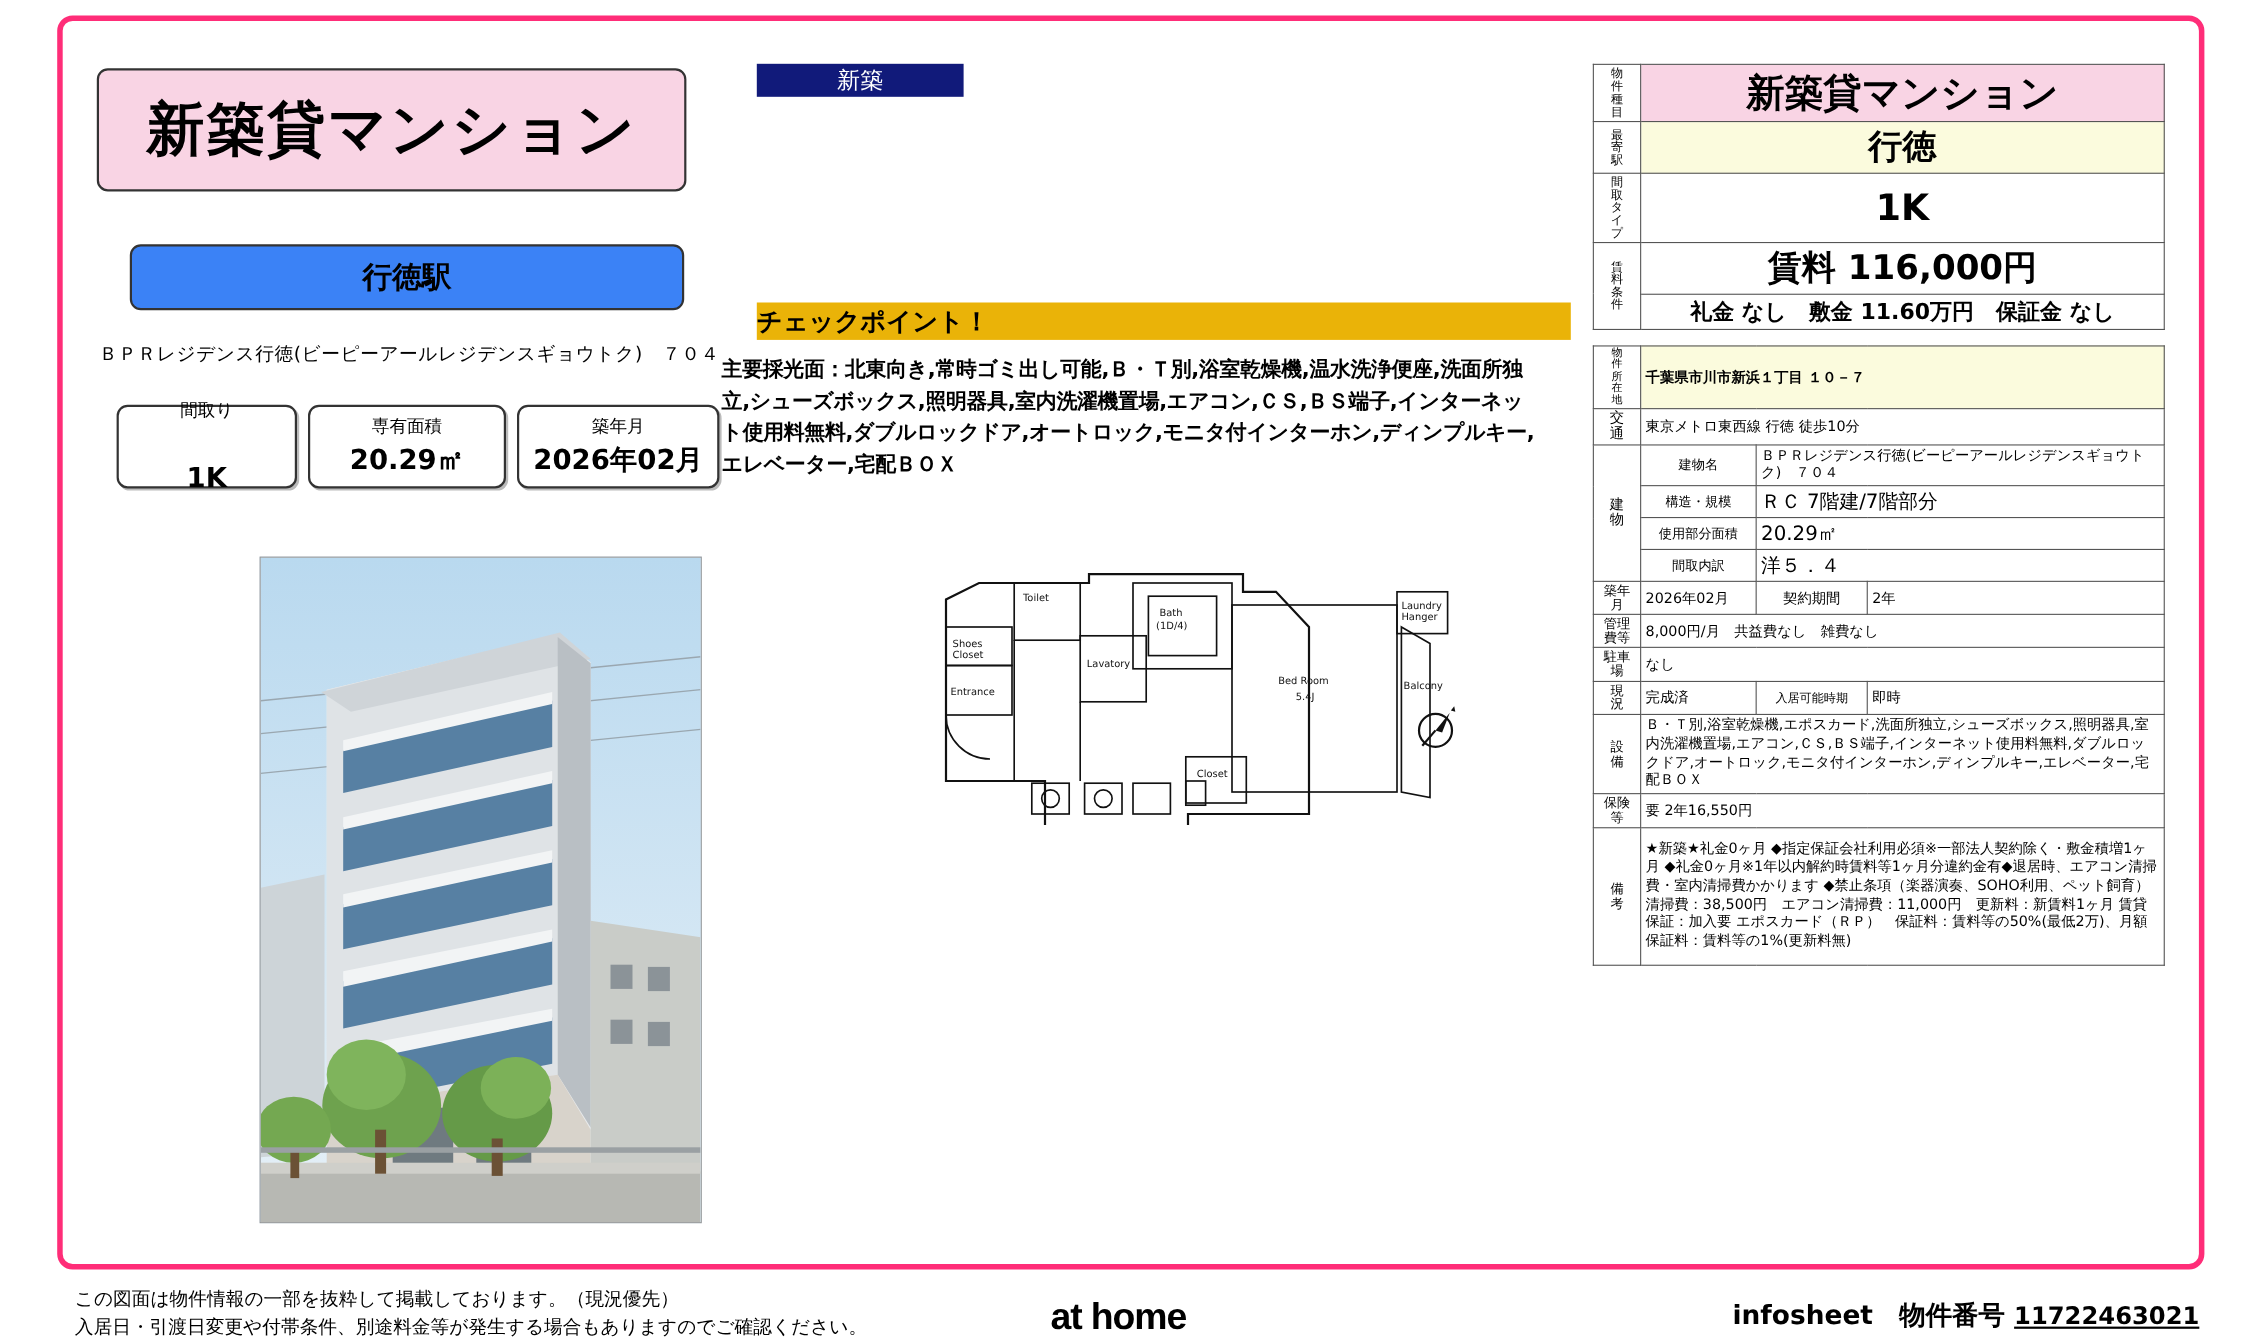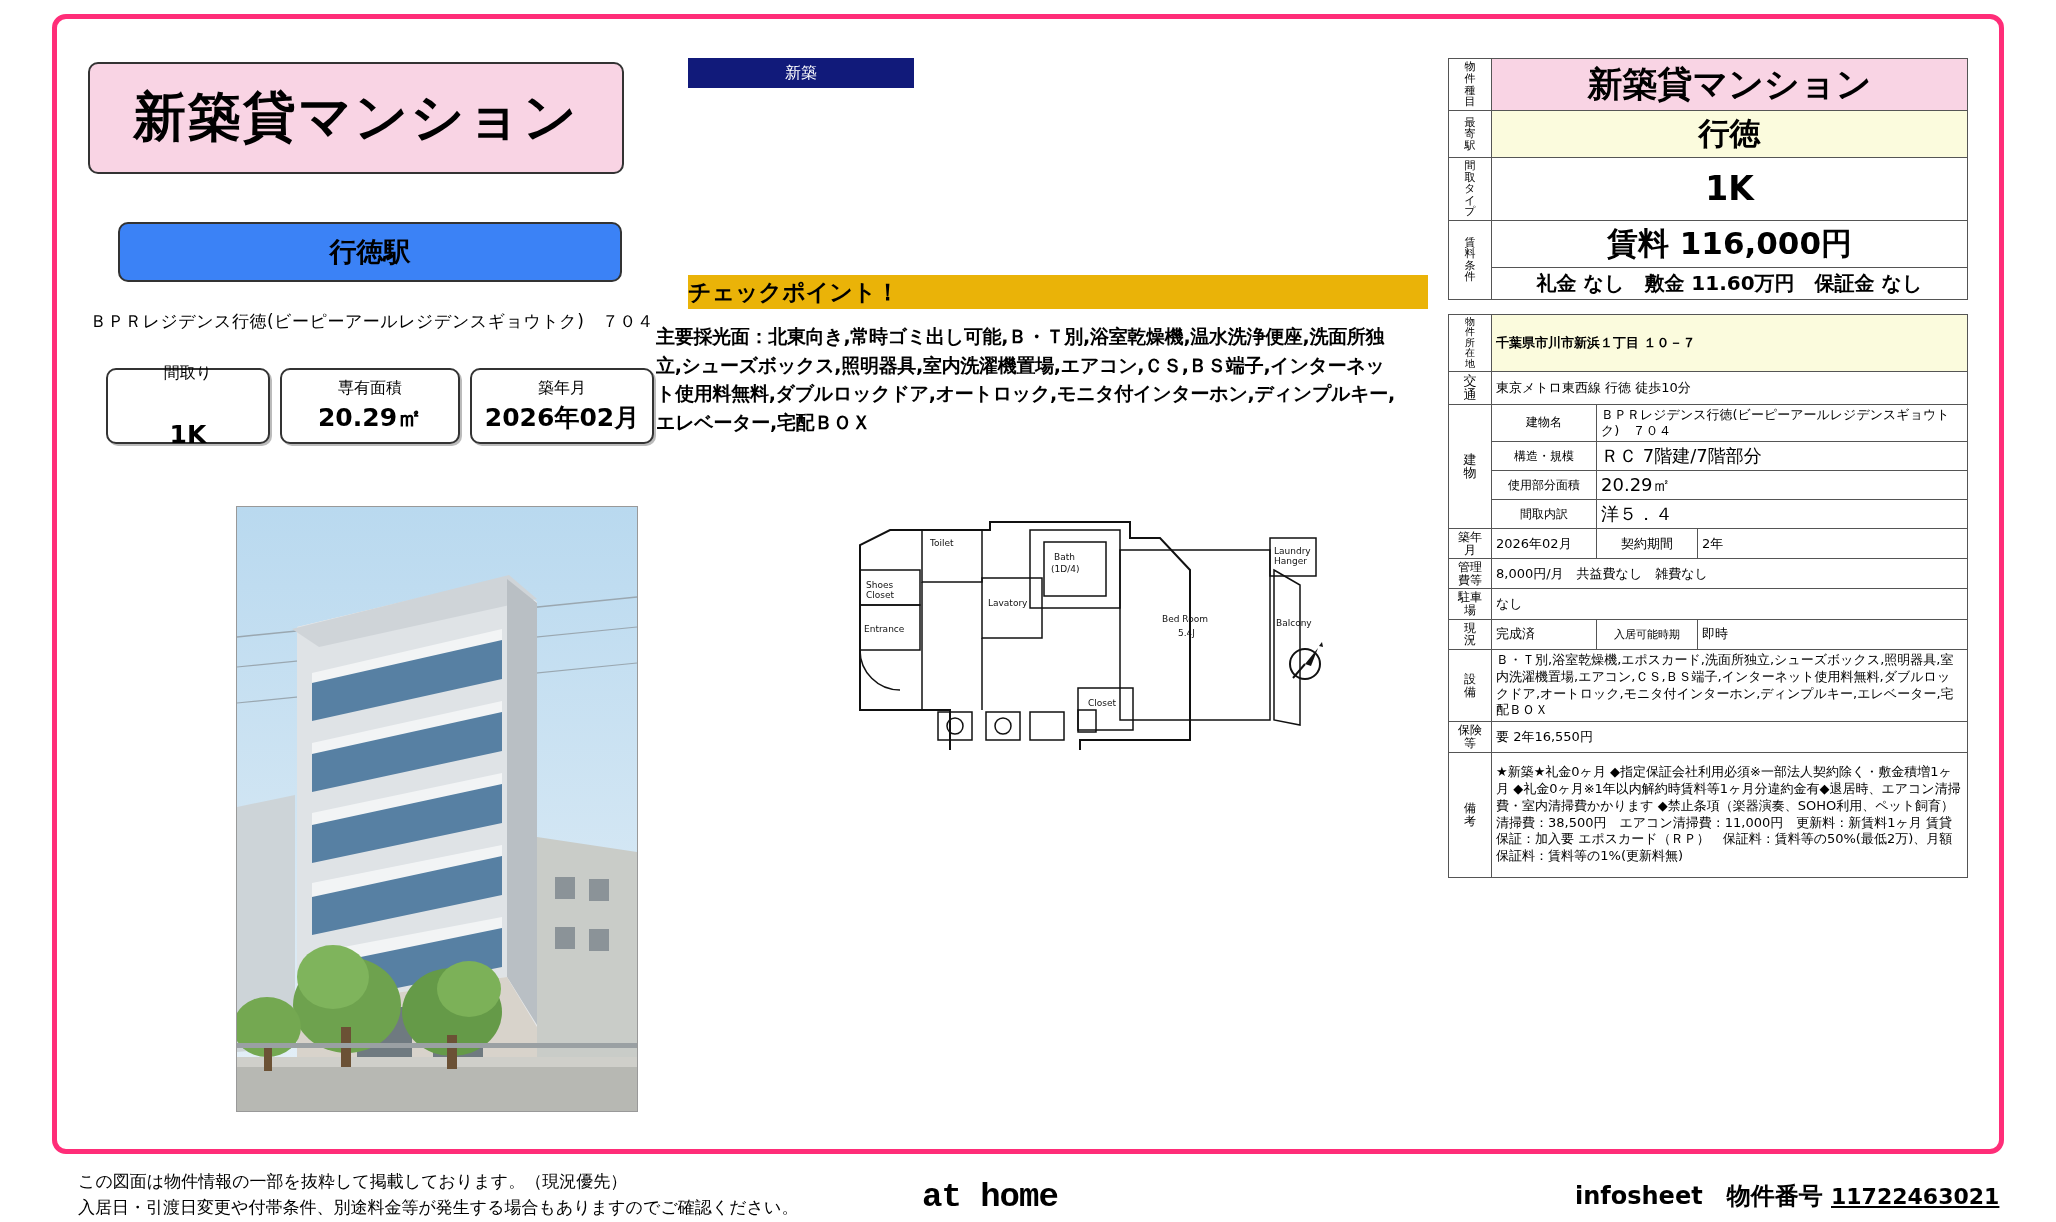--- a/index.html
+++ b/index.html
@@ -53,23 +53,23 @@
   #sc1{left:174px;width:176px;}
   #sc2{left:364px;width:180px;}
 
   .photo{
     position:absolute;left:236px;top:506px;width:400px;height:604px;
     border:1px solid #999;overflow:hidden;background:#cfe3f2;
   }
 
   
   .new-badge{
-    position:absolute;left:688px;top:58px;width:226px;height:30px;
+    position:absolute;left:688px;top:58px;width:188px;height:30px;
     background:#111a7a;color:#fff;display:flex;align-items:center;justify-content:center;
-    font-size:16px;font-family:"DejaVu Sans",sans-serif;
+    font-size:21px;font-family:"DejaVu Sans",sans-serif;
   }
   .checkpoint-title{
     position:absolute;left:688px;top:275px;width:740px;height:34px;
     background:#eab308;display:flex;align-items:center;
     font-size:23px;font-weight:bold;font-family:"DejaVu Sans",sans-serif;
   }
   .checkpoint-body{
     position:absolute;left:656px;top:322px;width:740px;
     font-size:19px;line-height:1.5;font-family:"DejaVu Sans",sans-serif;
     font-weight:bold;letter-spacing:-0.3px;
@@ -99,27 +99,27 @@
   .access-cell{font-size:17px;padding:8px;background:#fff;}
 
   .sub td{font-size:13px;}
   .sub .k{width:96px;text-align:center;background:#fff;font-size:12px;}
   .sub .v{font-size:15px;}
   .tiny{font-size:11px;line-height:1.25;}
   .note{font-size:11.5px;line-height:1.3;padding:5px 6px;}
 
   
   .footer-left{
-    position:absolute;left:78px;top:1168px;width:900px;
+    position:absolute;left:68px;top:1168px;width:900px;
     font-size:17px;line-height:1.55;font-family:"DejaVu Sans",sans-serif;
   }
   .athome{
-    position:absolute;left:922px;top:1178px;
+    position:absolute;left:955px;top:1178px;
     font-size:34px;font-weight:bold;letter-spacing:-1px;
-    font-family:Liberation Mono, monospace;
+    font-family:Liberation Sans, sans-serif;
   }
   .infosheet{
     position:absolute;left:1575px;top:1180px;
     font-size:24px;font-weight:bold;font-family:"DejaVu Sans",sans-serif;
   }
   .infosheet .num{text-decoration:underline;font-size:22px;}
 </style>
 </head>
 <body>
 

